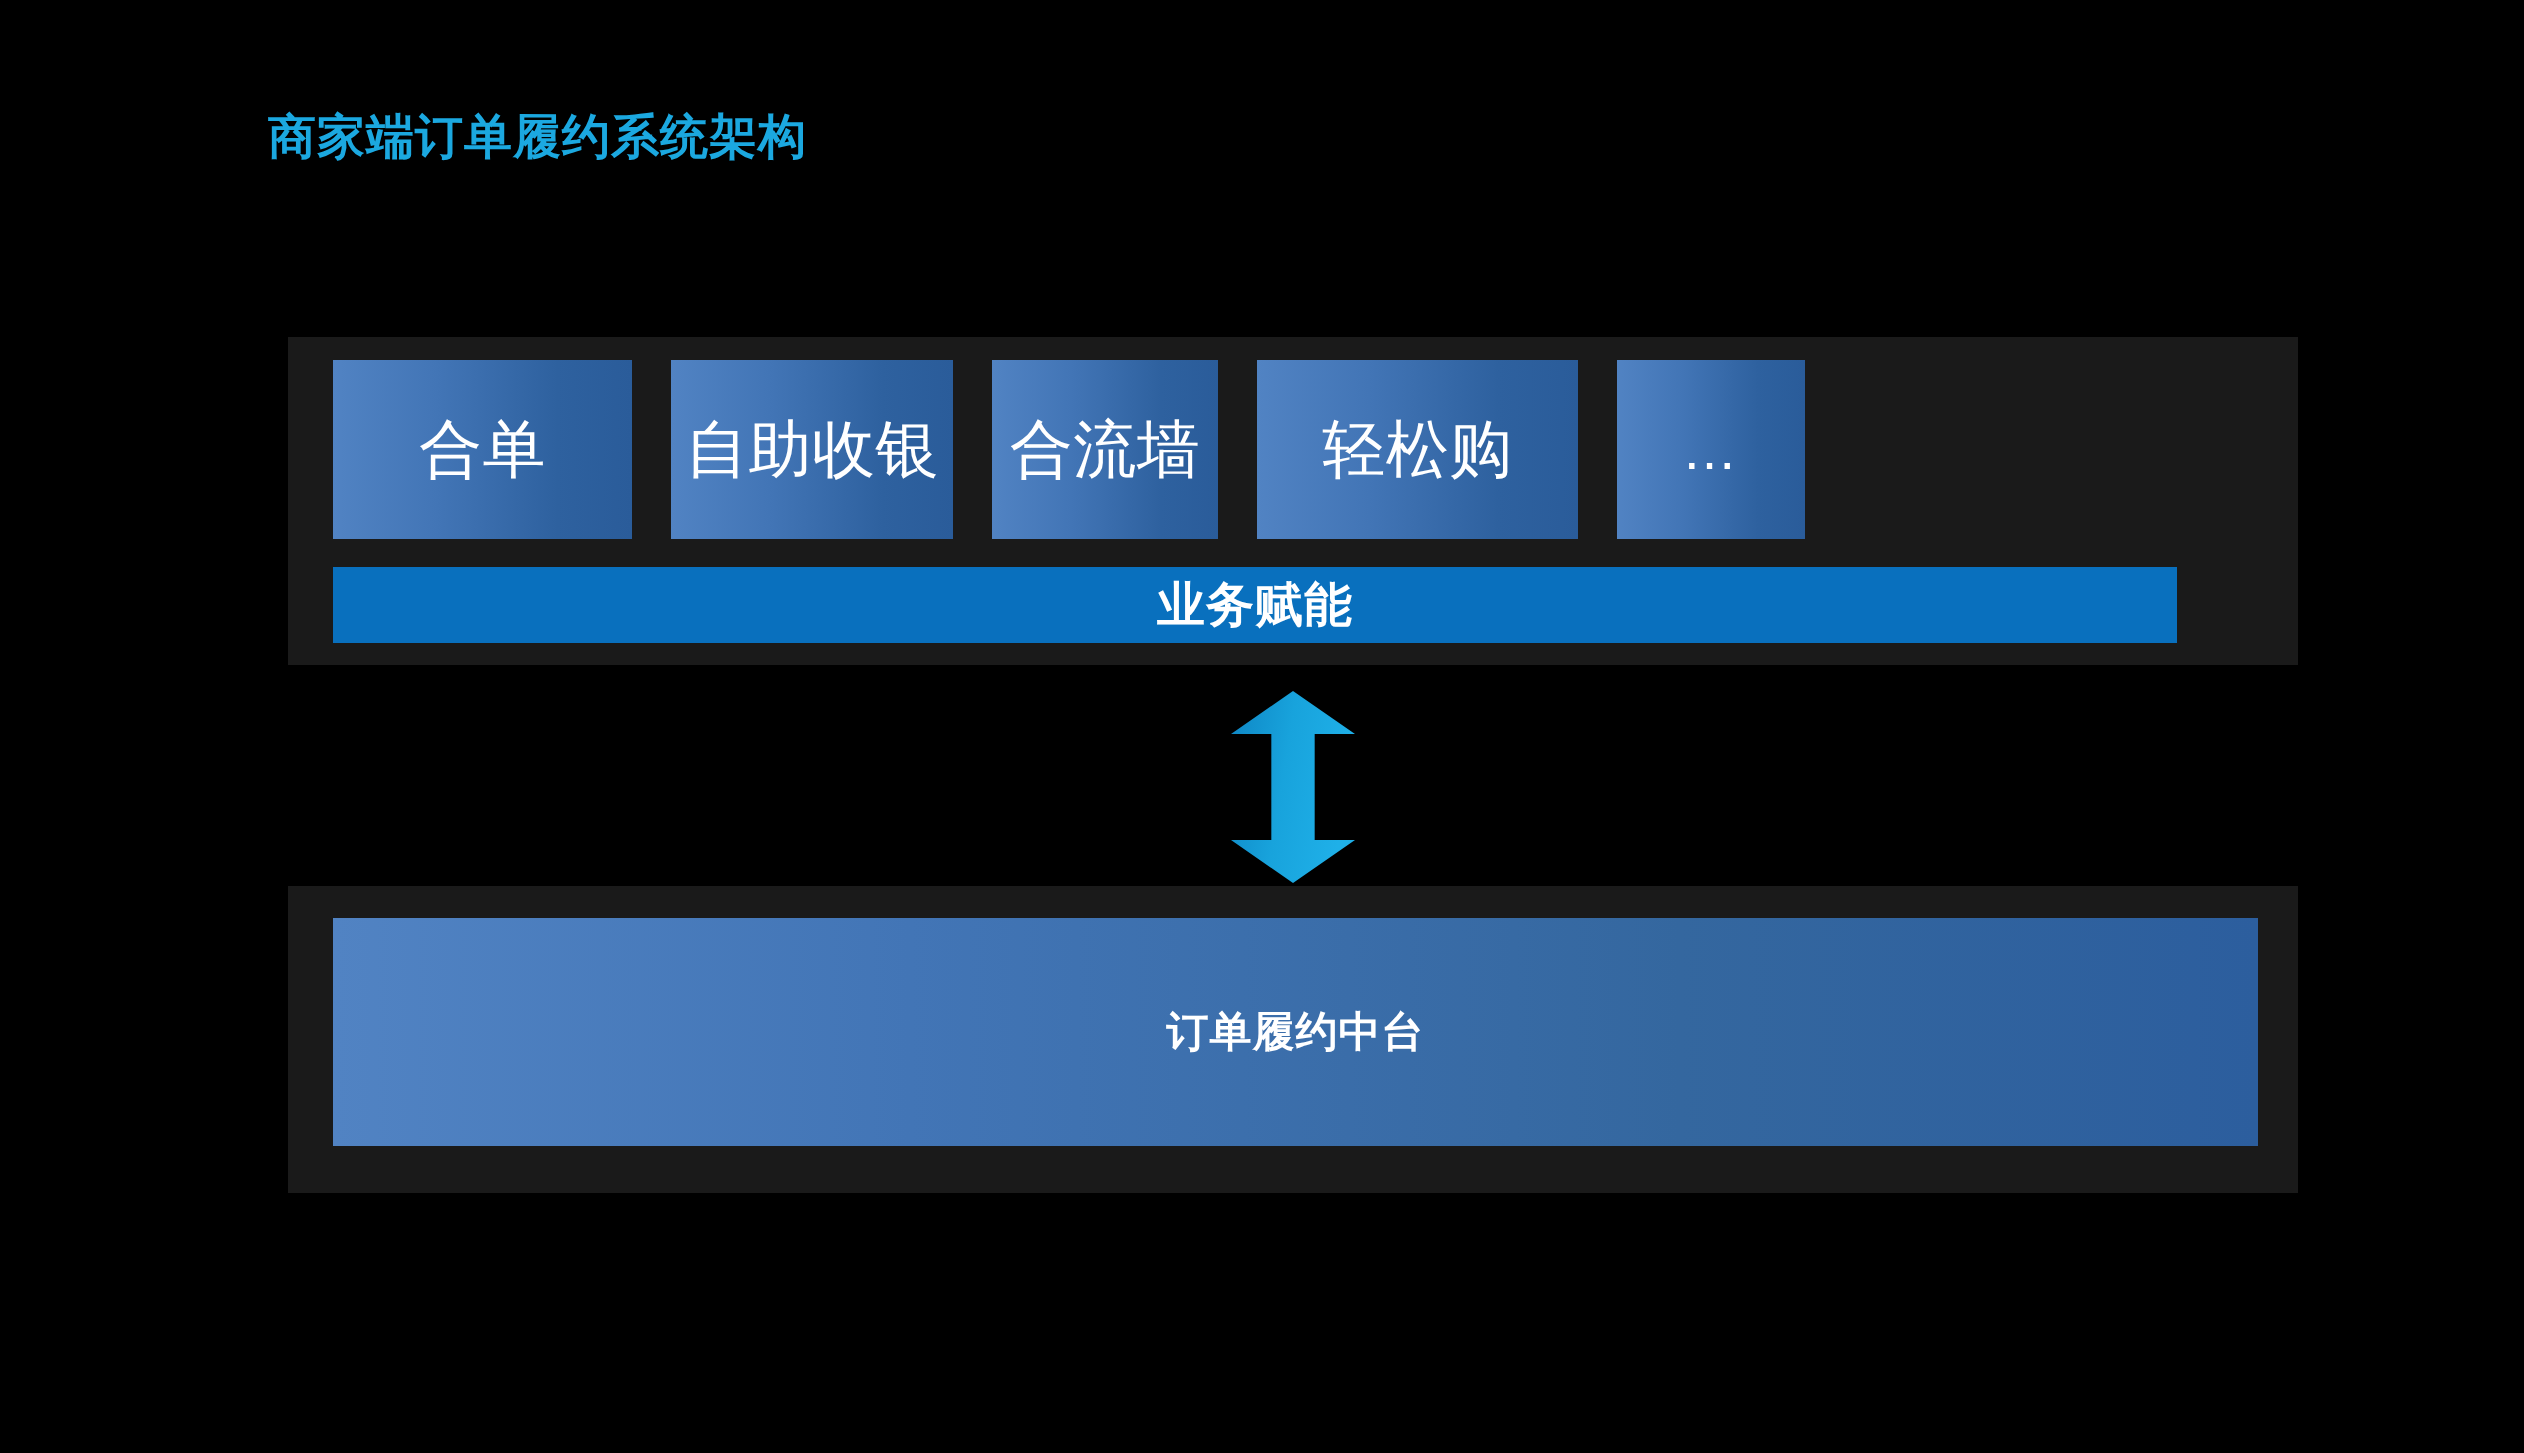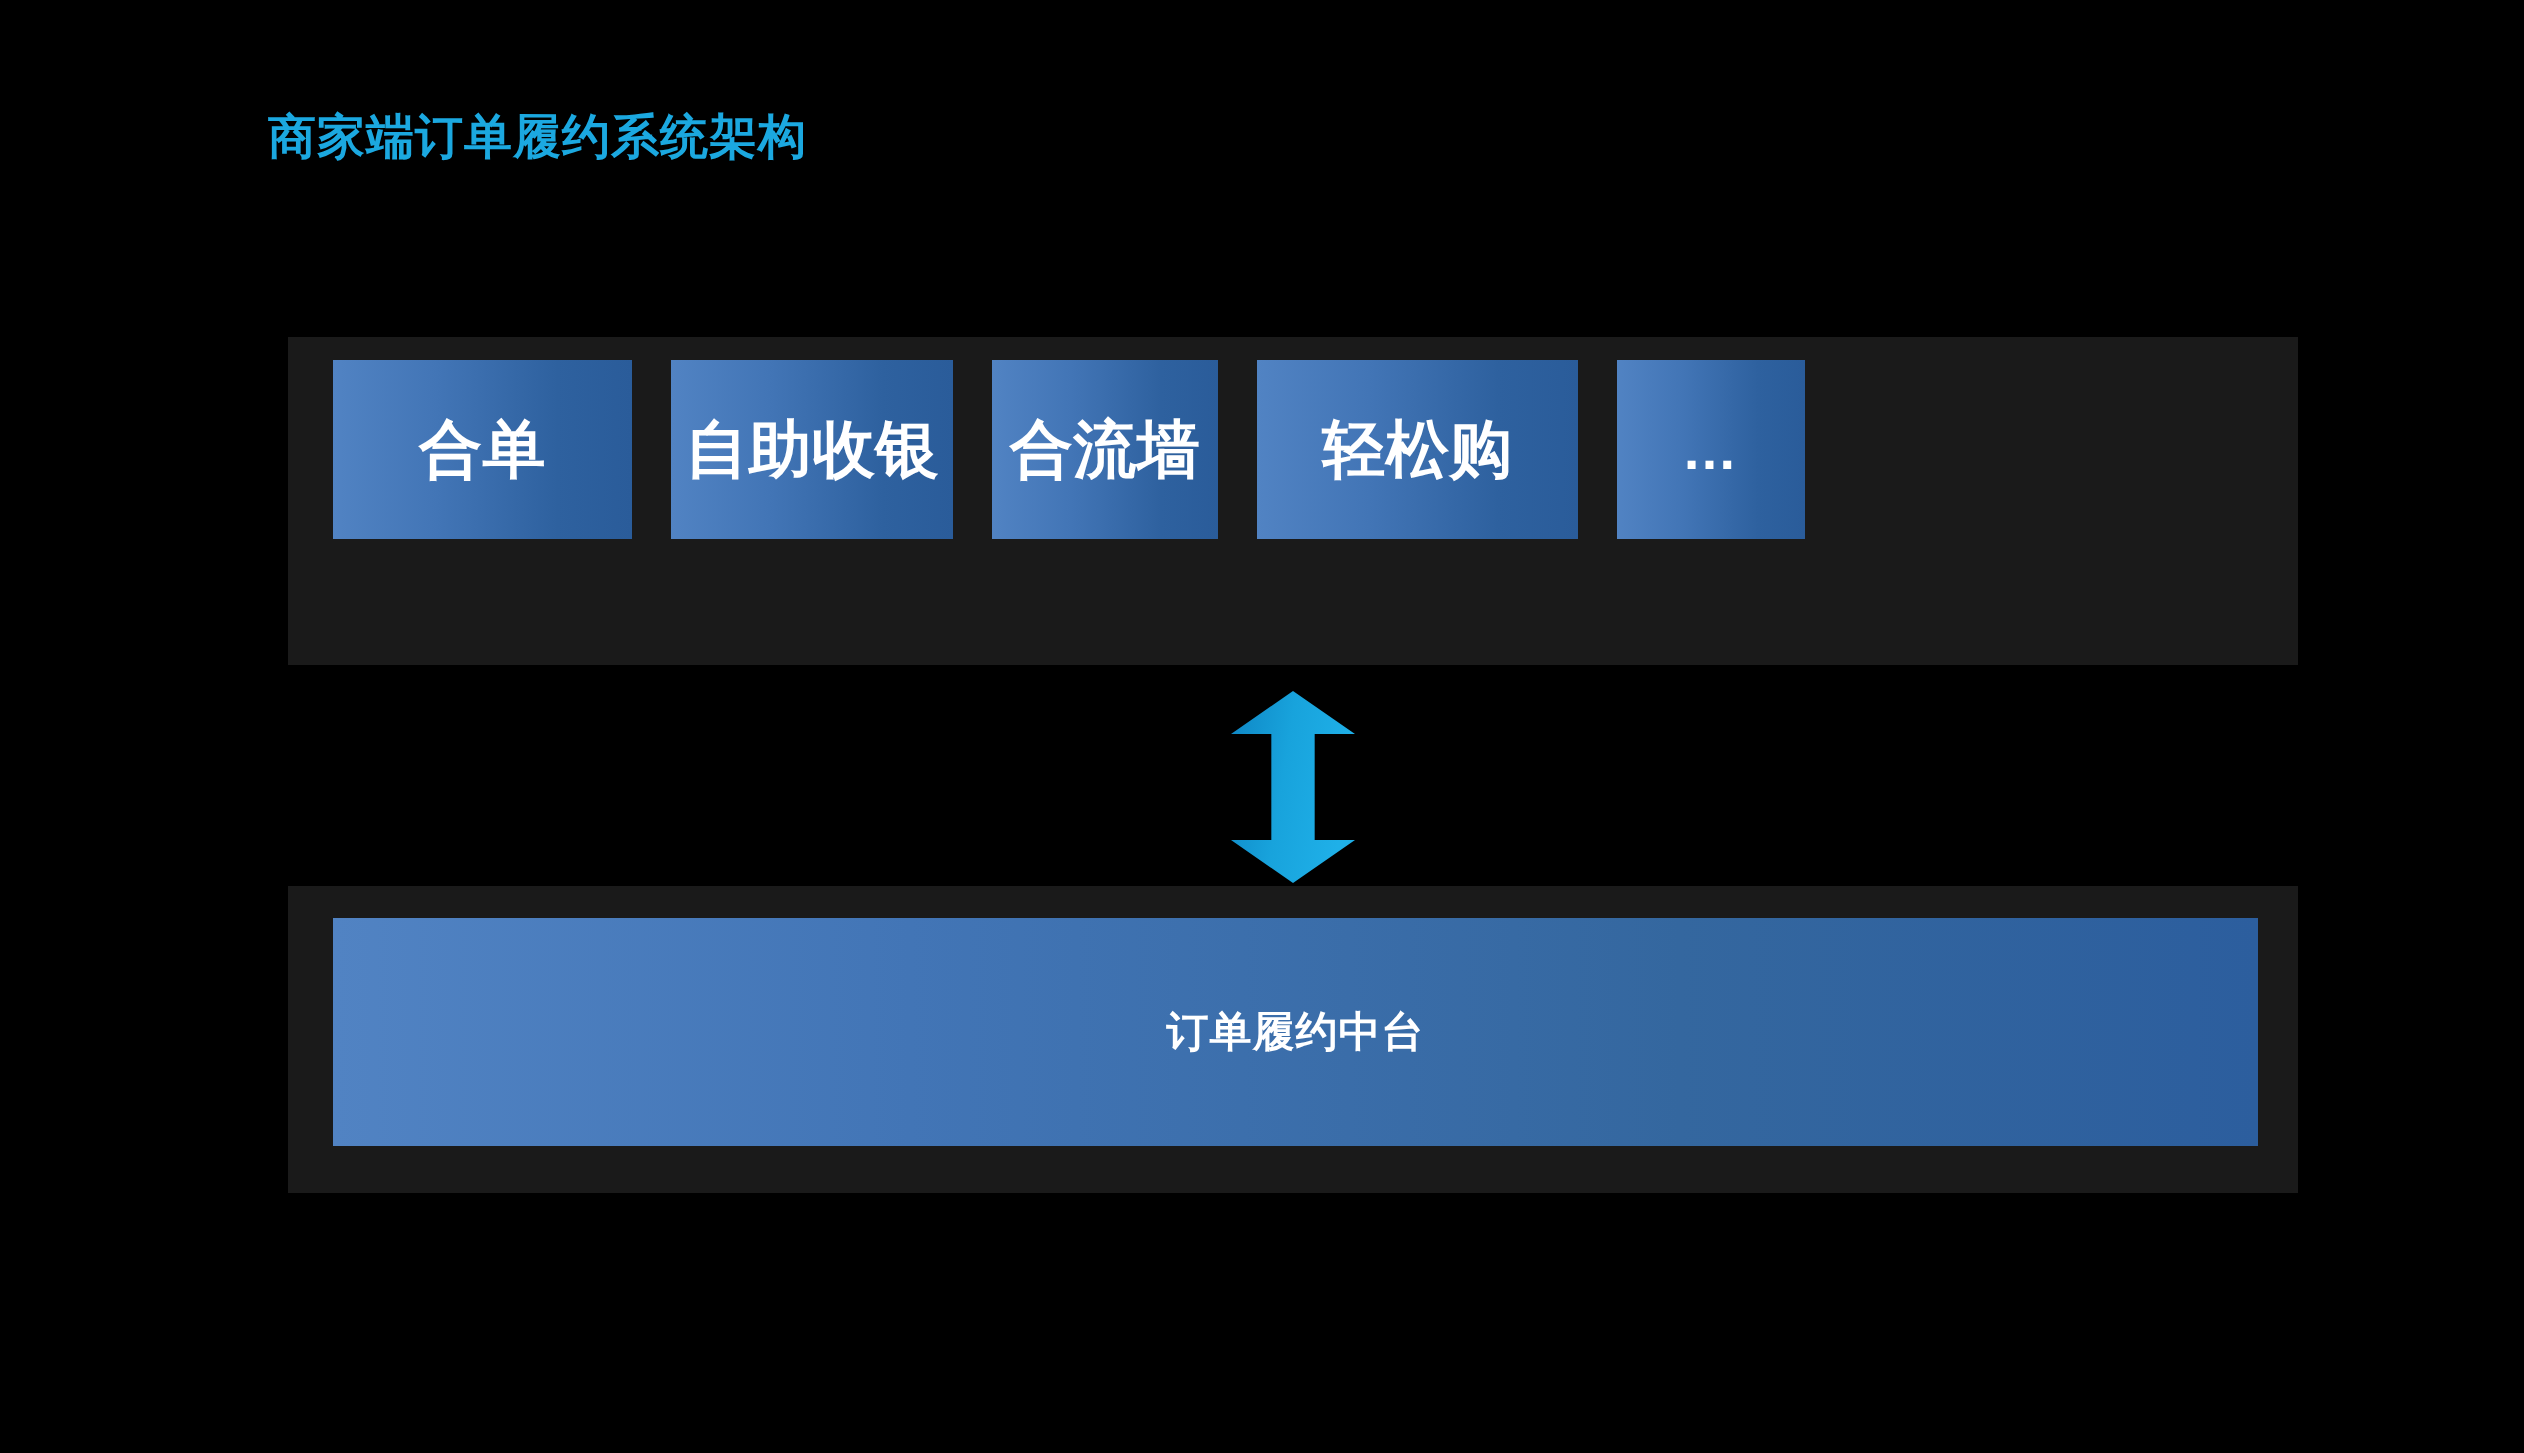--- a/index.html
+++ b/index.html
@@ -66,21 +66,21 @@
     align-items: center;
     justify-content: center;
     box-sizing: border-box;
   }
   .capability-card + .capability-card {
     margin-left: 39px;
   }
   .capability-card-label {
     color: #FFFFFF;
     font-size: 63px;
-    font-weight: bold;
+    font-weight: normal;
     line-height: 1;
     letter-spacing: 0.5px;
     white-space: nowrap;
     text-align: center;
   }
   .capability-card-label.is-ellipsis {
     font-size: 56px;
     letter-spacing: 3px;
   }
 
@@ -164,20 +164,23 @@
     <div class="capability-card" style="width:321px">
       <span class="capability-card-label">轻松购</span>
     </div>
 
 
     <div class="capability-card" style="width:188px">
       <span class="capability-card-label is-ellipsis">…</span>
     </div>
   </div>
 
+  <div id="enablement-bar">
+    <span id="enablement-bar-label">业务赋能</span>
+  </div>
 </div>
 
 <div id="bidirectional-arrow">
   <svg viewBox="0 0 246 380" preserveAspectRatio="none" aria-hidden="true">
     <defs>
       <linearGradient id="arrowGrad" x1="0" y1="0" x2="1" y2="0.25">
         <stop offset="0%" stop-color="#0E86C4"></stop>
         <stop offset="50%" stop-color="#18A3DC"></stop>
         <stop offset="100%" stop-color="#1FB0E8"></stop>
       </linearGradient>

